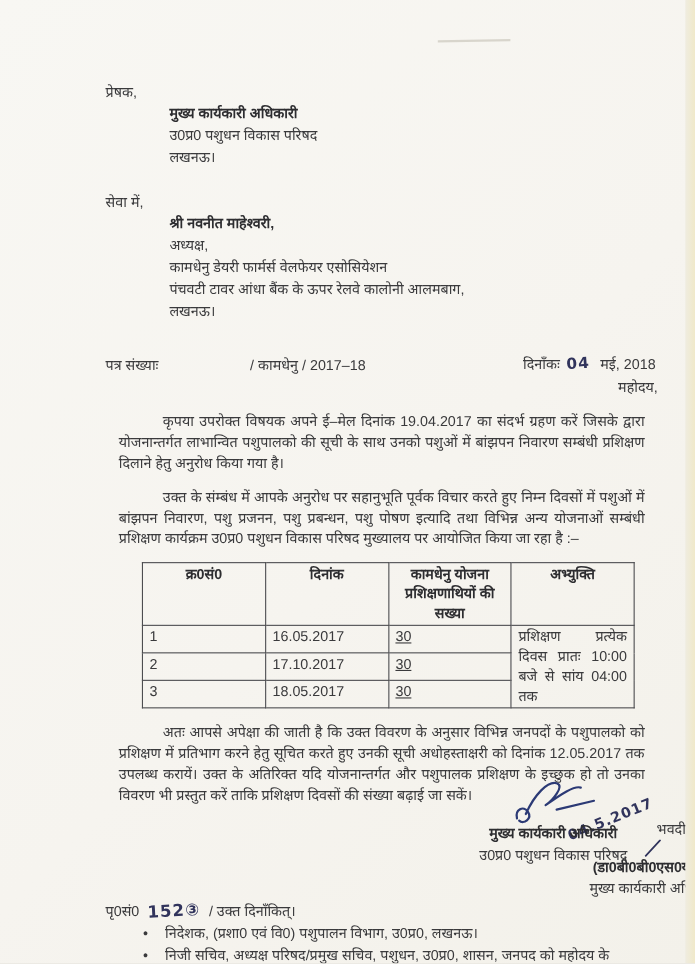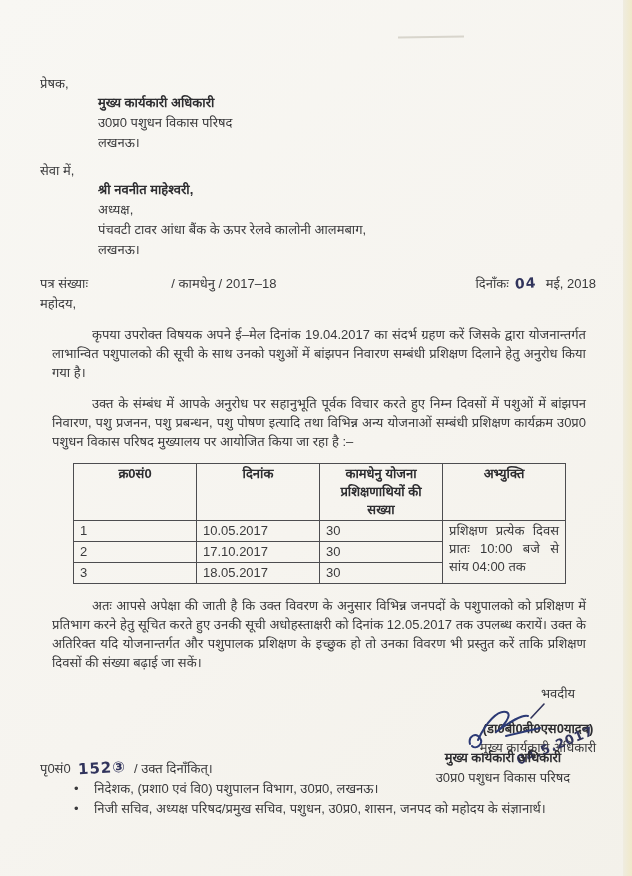--- a/index.html
+++ b/index.html
@@ -7,63 +7,63 @@
     position:relative;
     width:632px;height:876px;
     margin:0 auto;
     background:linear-gradient(135deg,#f8f7f3 0%,#f6f4ef 55%,#f3f1ea 100%);
     font-family:"Liberation Sans","DejaVu Sans",sans-serif;
     color:#3a3a3c;
     font-size:13px;
     line-height:19px;
     overflow:hidden;
     box-sizing:border-box;
-    padding:74px 34px 20px 40px;
+    padding:74px 34px 20px 96px;
   }
   .scan-edge{
     position:absolute;top:0;right:0;width:9px;height:876px;
     background:linear-gradient(to right,#efece0,#f0e9c9);
     pointer-events:none;
   }
   .b{font-weight:bold;color:#2d2d30;}
   .indent1{margin-left:58px;}
   .addr-line{line-height:20px;}
-  .ref-row{display:flex;justify-content:space-between;margin-top:14px;align-items:flex-end;}
+  .ref-row{display:flex;justify-content:space-between;margin-top:28px;align-items:flex-end;}
   .date-part{margin-right:2px;white-space:nowrap;}
   .hand{
     font-family:"DejaVu Sans",cursive,sans-serif;
     color:#31345c;
     font-weight:bold;
     letter-spacing:1px;
   }
   .hand-day{display:inline-block;transform:rotate(-4deg);font-size:14px;margin:0 6px 0 2px;}
   .subject{margin-top:2px;}
-  .salutation{margin-top:1px;}
+  .salutation{margin-top:1px;text-align:right;}
   p.body-para{
     margin:12px;
     text-align:justify;
     text-indent:40px;
   }
   table.sched{
     border-collapse:collapse;
     margin:4px 0 0 33px;
-    width:493px;
+    width:448px;
     table-layout:fixed;
   }
   table.sched th,table.sched td{
     border:1.4px solid #4d4d50;
     padding:1px 6px;
     vertical-align:top;
     font-size:13px;
     line-height:18px;
   }
   table.sched th{font-weight:bold;color:#2d2d30;text-align:center;}
   td.c-serial{width:52px;}
   td.c-date{width:78px;}
-  td.c-count{width:140px;}
+  td.c-count{width:140px;text-decoration:underline;}
   td.c-remark{width:194px;text-align:justify;}
   .after-table{margin-top:3px;}
   .close-block{
     width:180px;margin:4px 0 0 408px;text-align:center;
   }
   .close-word{margin-left:40px;}
   .sig-slash{display:block;margin:0 auto;}
   .endorse{margin-top:2px;}
   .hand-refno{font-size:15px;display:inline-block;transform:rotate(-3deg);margin:0 4px;}
   .bullets{margin:1px 0 0 34px;}
@@ -93,24 +93,25 @@
   <div class="scan-mark"></div>
   <div class="scan-edge"></div>
 
   <div>प्रेषक,</div>
   <div class="indent1">
     <div class="b addr-line">मुख्य कार्यकारी अधिकारी</div>
     <div class="addr-line">उ0प्र0 पशुधन विकास परिषद</div>
     <div class="addr-line">लखनऊ।</div>
   </div>
 
-  <div style="margin-top:8px;">सेवा में,</div>
+  <div style="margin-top:21px;">सेवा में,</div>
   <div class="indent1">
     <div class="b addr-line">श्री नवनीत माहेश्वरी,</div>
     <div class="addr-line">अध्यक्ष,</div>
+    <div class="addr-line">कामधेनु डेयरी फार्मर्स वेलफेयर एसोसियेशन</div>
     <div class="addr-line">पंचवटी टावर आंधा बैंक के ऊपर रेलवे कालोनी आलमबाग,</div>
     <div class="addr-line">लखनऊ।</div>
   </div>
 
   <div class="ref-row">
     <div>
       <span>पत्र संख्याः</span>
       <span style="display:inline-block;width:76px;"></span>
       <span>/ कामधेनु / 2017–18</span>
     </div>
@@ -131,21 +132,21 @@
       <tr>
         <th class="c-serial">क्र0सं0</th>
         <th class="c-date">दिनांक</th>
         <th class="c-count">कामधेनु योजना प्रशिक्षणाथियों की सख्या</th>
         <th class="c-remark">अभ्युक्ति</th>
       </tr>
     </thead>
     <tbody>
       <tr>
         <td class="c-serial">1</td>
-        <td class="c-date">10.05.2017</td>
+        <td class="c-date">16.05.2017</td>
         <td class="c-count">30</td>
         <td class="c-remark" rowspan="3">प्रशिक्षण प्रत्येक दिवस प्रातः 10:00 बजे से सांय 04:00 तक</td>
       </tr>
       <tr>
         <td class="c-serial">2</td>
         <td class="c-date">17.10.2017</td>
         <td class="c-count">30</td>
       </tr>
       <tr>
         <td class="c-serial">3</td>

